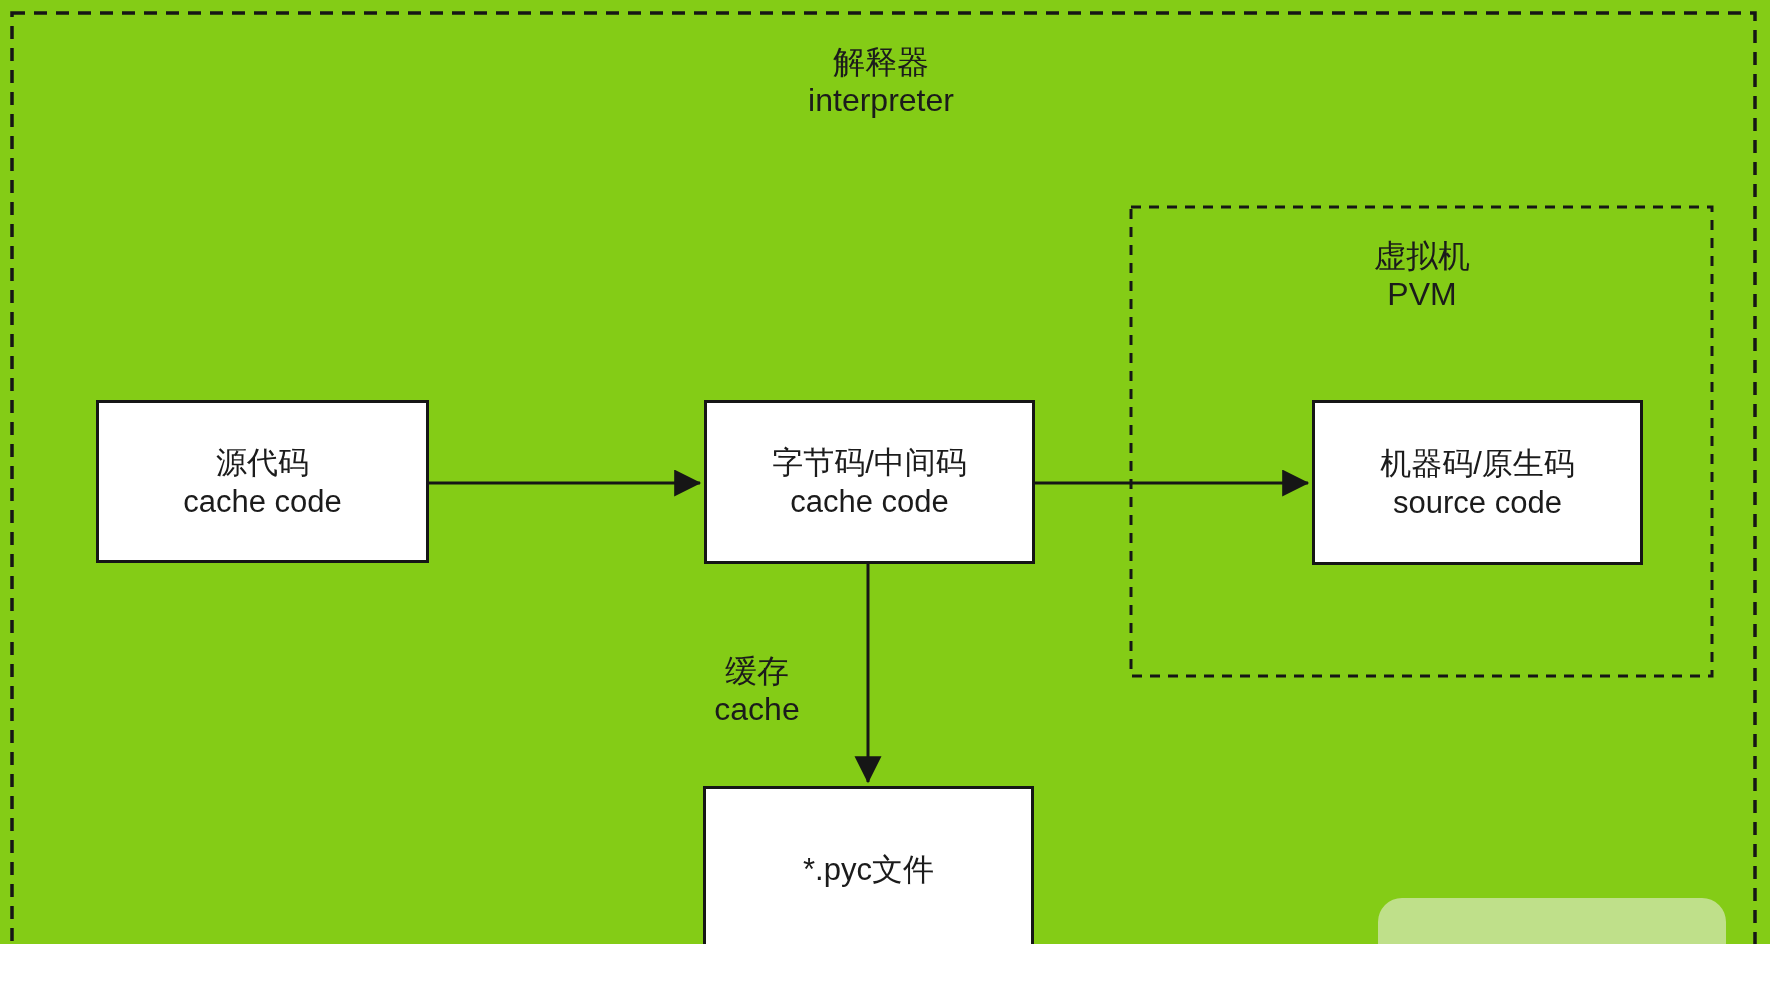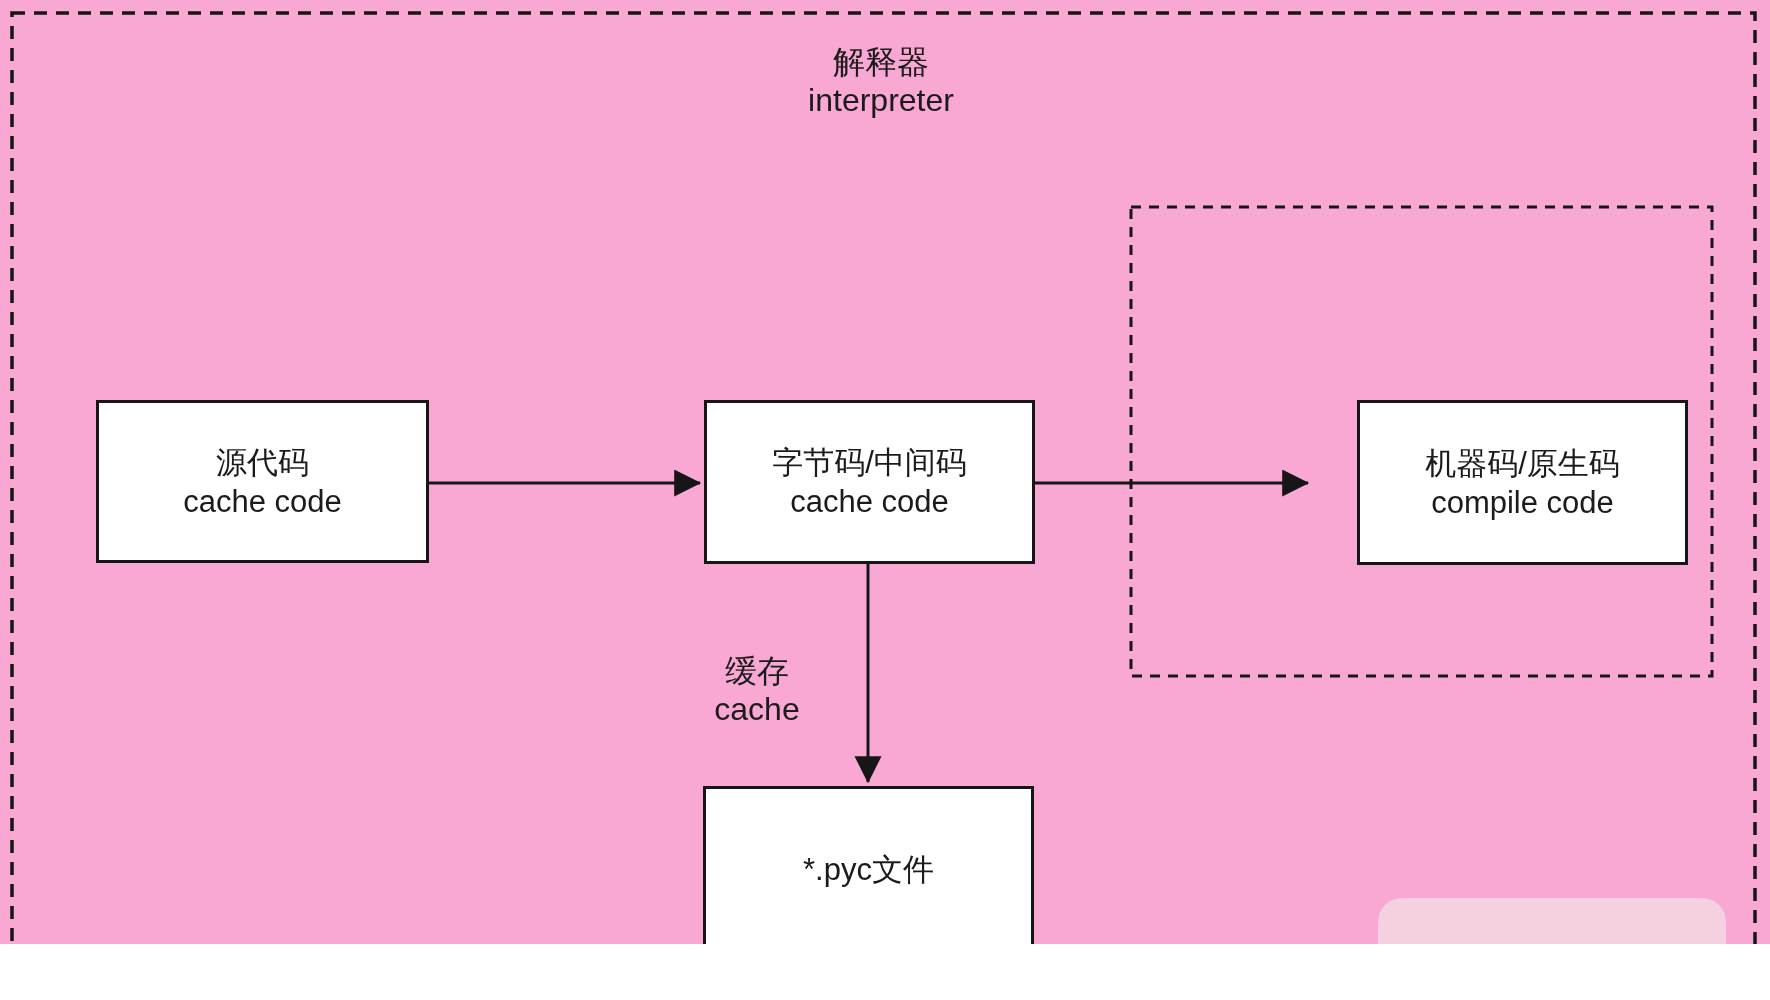--- a/index.html
+++ b/index.html
@@ -4,21 +4,21 @@
 <style>
   html, body {
     margin: 0;
     padding: 0;
     background: #ffffff;
   }
   #canvas {
     position: relative;
     width: 1770px;
     height: 944px;
-    background: #f9a8d4;
+    background: #84cc16;
     overflow: hidden;
     font-family: "Liberation Sans", "DejaVu Sans", sans-serif;
     color: #1b1b1b;
   }
   #connector-layer {
     position: absolute;
     left: 0;
     top: 0;
     width: 1770px;
     height: 1000px;
@@ -31,21 +31,21 @@
     flex-direction: column;
     align-items: center;
     justify-content: center;
     text-align: center;
     font-size: 31px;
     line-height: 39px;
     box-sizing: border-box;
   }
   #node-source-code  { left: 96px;  top: 400px; width: 333px; height: 163px; }
   #node-byte-code    { left: 704px; top: 400px; width: 331px; height: 164px; text-align: right; }
-  #node-machine-code { left: 1312px; top: 400px; width: 331px; height: 165px; margin-left: 45px; }
+  #node-machine-code { left: 1312px; top: 400px; width: 331px; height: 165px; }
   #node-pyc-file     { left: 703px; top: 786px; width: 331px; height: 167px; justify-content: center; }
   .float-label {
     position: absolute;
     transform: translateX(-50%);
     text-align: center;
     font-size: 32px;
     line-height: 38px;
     white-space: nowrap;
   }
   #interpreter-title { left: 881px;  top: 43px; }
@@ -85,39 +85,43 @@
     <line x1="868" y1="564" x2="868" y2="782" stroke="#161616" stroke-width="3" marker-end="url(#arrowhead)"></line>
   </svg>
 
   <div id="watermark-remnant"></div>
 
   <div class="float-label" id="interpreter-title">
     <div>解释器</div>
     <div>interpreter</div>
   </div>
 
+  <div class="float-label" id="pvm-title">
+    <div>虚拟机</div>
+    <div>PVM</div>
+  </div>
 
 
   <div class="float-label" id="cache-label">
     <div>缓存</div>
     <div>cache</div>
   </div>
 
   <div class="node" id="node-source-code">
     <div>源代码</div>
     <div>cache code</div>
   </div>
 
   <div class="node" id="node-byte-code">
     <div>字节码/中间码</div>
     <div>cache code</div>
   </div>
 
   <div class="node" id="node-machine-code">
     <div>机器码/原生码</div>
-    <div>compile code</div>
+    <div>source code</div>
   </div>
 
   <div class="node" id="node-pyc-file">
     <div>*.pyc文件</div>
   </div>
 
 </div>
 
 </body></html>

